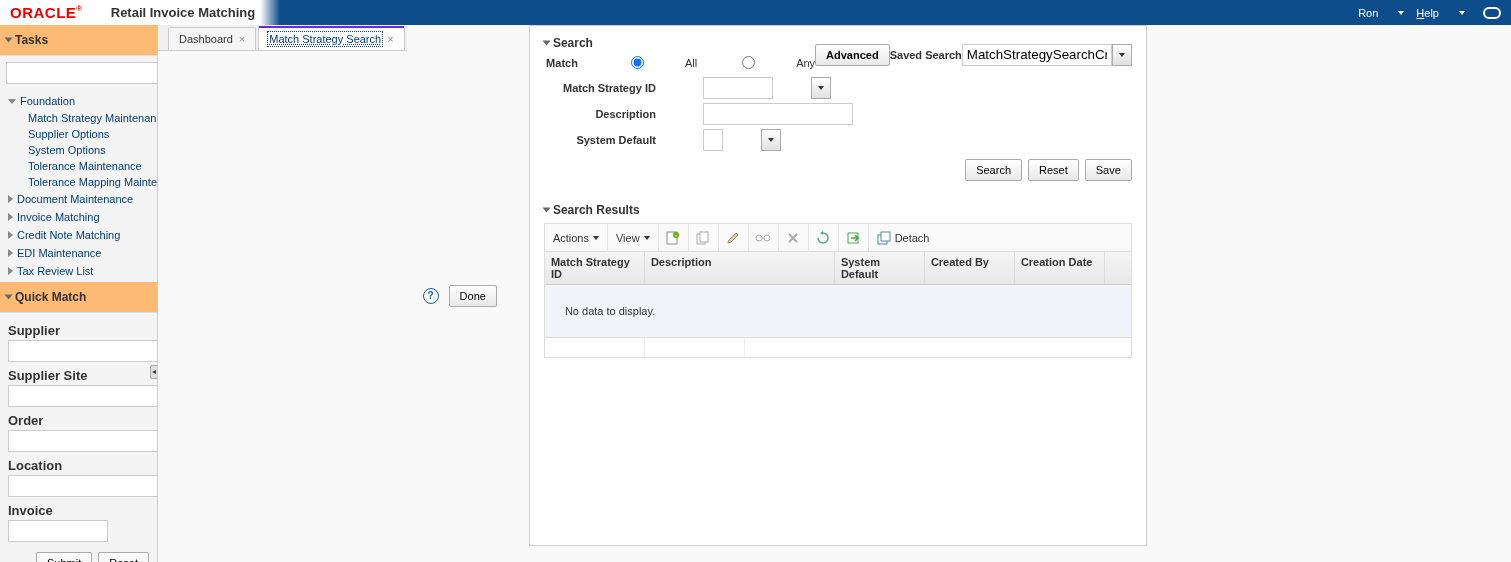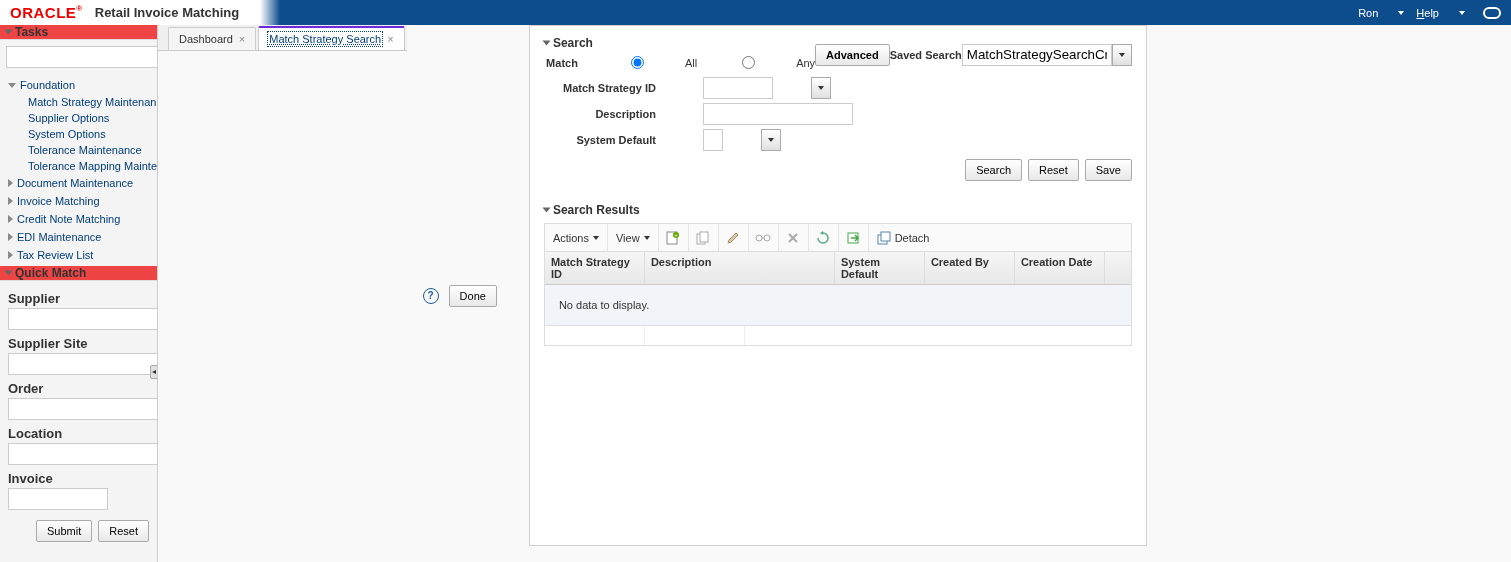--- a/index.html
+++ b/index.html
@@ -1,29 +1,29 @@
 <!DOCTYPE html>
 <html><head>
 <meta charset="utf-8">
 <style>
 * { box-sizing: border-box; margin: 0; padding: 0; }
 body { font-family: Tahoma, Arial, sans-serif; font-size: 11px; color: #333; background: #fff; width: 1511px; height: 562px; overflow: hidden; }
 .header-bar { height: 25px; background: linear-gradient(to right, #fff 0%, #fff 260px, #0d4d8c 280px, #0d4d8c 100%); display: flex; align-items: center; padding: 0 10px; }
 .logo { color: #e00; font-weight: bold; font-size: 15px; letter-spacing: 0.5px; margin-right: 4px; }
 .logo-dot { color: #e00; font-size: 8px; vertical-align: top; }
-.app-title { font-size: 13px; font-weight: bold; color: #333; margin-left: 8px; }
+.app-title { font-size: 13px; font-weight: bold; color: #333; margin-left: 24px; }
 .header-right { margin-left: auto; display: flex; align-items: center; gap: 12px; color: #fff; font-size: 11px; }
 .header-link { color: #fff; cursor: pointer; display: flex; align-items: center; gap: 20px; }
 .header-link u { text-decoration: underline; }
 .caret { width: 0; height: 0; border-left: 3px solid transparent; border-right: 3px solid transparent; border-top: 4px solid currentColor; display: inline-block; }
 .oracle-ring { width: 18px; height: 12px; border: 2px solid #fff; border-radius: 6px; margin-left: 6px; }
 .main-layout { display: flex; height: calc(100% - 25px); }
 .sidebar { width: 158px; background: #f4f4f4; border-right: 1px solid #ccc; overflow: hidden; position: relative; }
 .collapse-handle { position: absolute; right: -1px; top: 340px; width: 8px; height: 14px; background: #e0e0e0; border: 1px solid #aaa; border-radius: 2px 0 0 2px; font-size: 8px; line-height: 12px; text-align: center; cursor: pointer; }
-.panel-header { background: #ef4444; padding: 0 6px; font-weight: bold; font-size: 12px; color: #333; border-bottom: 1px solid #ddd; display: flex; align-items: center; gap: 4px; }
+.panel-header { background: #fdba74; padding: 8px 6px; font-weight: bold; font-size: 12px; color: #333; border-bottom: 1px solid #ddd; display: flex; align-items: center; gap: 4px; }
 .disclose { width: 0; height: 0; border-top: 4px solid transparent; border-bottom: 4px solid transparent; border-left: 5px solid #666; display: inline-block; }
 .disclose.open { transform: rotate(90deg); }
 .search-box { padding: 6px; display: flex; }
 .search-input { flex: 1; height: 22px; border: 1px solid #ccc; padding: 0 4px; background: #fff; }
 .task-tree { padding: 2px 0; }
 .tree-item { padding: 3px 6px 3px 18px; color: #003d7a; cursor: pointer; display: flex; align-items: center; gap: 4px; }
 .tree-item.parent { padding-left: 8px; }
 .tree-sub { padding-left: 28px; color: #003d7a; cursor: pointer; padding-top: 2px; padding-bottom: 2px; white-space: nowrap; overflow: hidden; }
 .tri-right { width: 0; height: 0; border-top: 4px solid transparent; border-bottom: 4px solid transparent; border-left: 5px solid #888; }
 .tri-down { width: 0; height: 0; border-left: 4px solid transparent; border-right: 4px solid transparent; border-top: 5px solid #888; }
@@ -55,21 +55,21 @@
 .txt { border: 1px solid #ccc; height: 22px; padding: 0 4px; background: #fff; }
 .dd-btn { width: 20px; height: 22px; border: 1px solid #aaa; background: linear-gradient(#fff,#e0e0e0); display: flex; align-items: center; justify-content: center; cursor: pointer; margin-left: -1px; }
 .form-buttons { display: flex; justify-content: flex-end; gap: 6px; margin-top: 8px; }
 .results-toolbar { display: flex; align-items: center; border: 1px solid #ddd; border-bottom: none; background: #fafafa; height: 28px; }
 .tb-menubtn { padding: 0 8px; height: 100%; display: flex; align-items: center; gap: 4px; cursor: pointer; border-right: 1px solid #e5e5e5; }
 .tb-iconbtn { width: 30px; height: 100%; display: flex; align-items: center; justify-content: center; cursor: pointer; border-right: 1px solid #e5e5e5; color: #666; }
 .tb-detach { padding: 0 8px; display: flex; align-items: center; gap: 4px; cursor: pointer; height: 100%; }
 .grid { border: 1px solid #ddd; }
 .grid-head { display: flex; background: linear-gradient(#f5f5f5,#e8e8e8); border-bottom: 1px solid #ccc; }
 .grid-col { padding: 4px 6px; font-weight: bold; border-right: 1px solid #ddd; }
-.grid-empty { padding: 14px; background: #f1f4f8; color: #333; }
+.grid-empty { padding: 20px; background: #f1f4f8; color: #333; }
 .grid-footer { display: flex; border-top: 1px solid #ddd; height: 20px; }
 .grid-footer > div { border-right: 1px solid #eee; }
 svg { display: block; }
 </style>
 </head>
 <body>
 
 <div class="header-bar">
   <span class="logo"><span>ORACLE</span><span class="logo-dot">®</span></span>
   <span class="app-title">Retail Invoice Matching</span>

